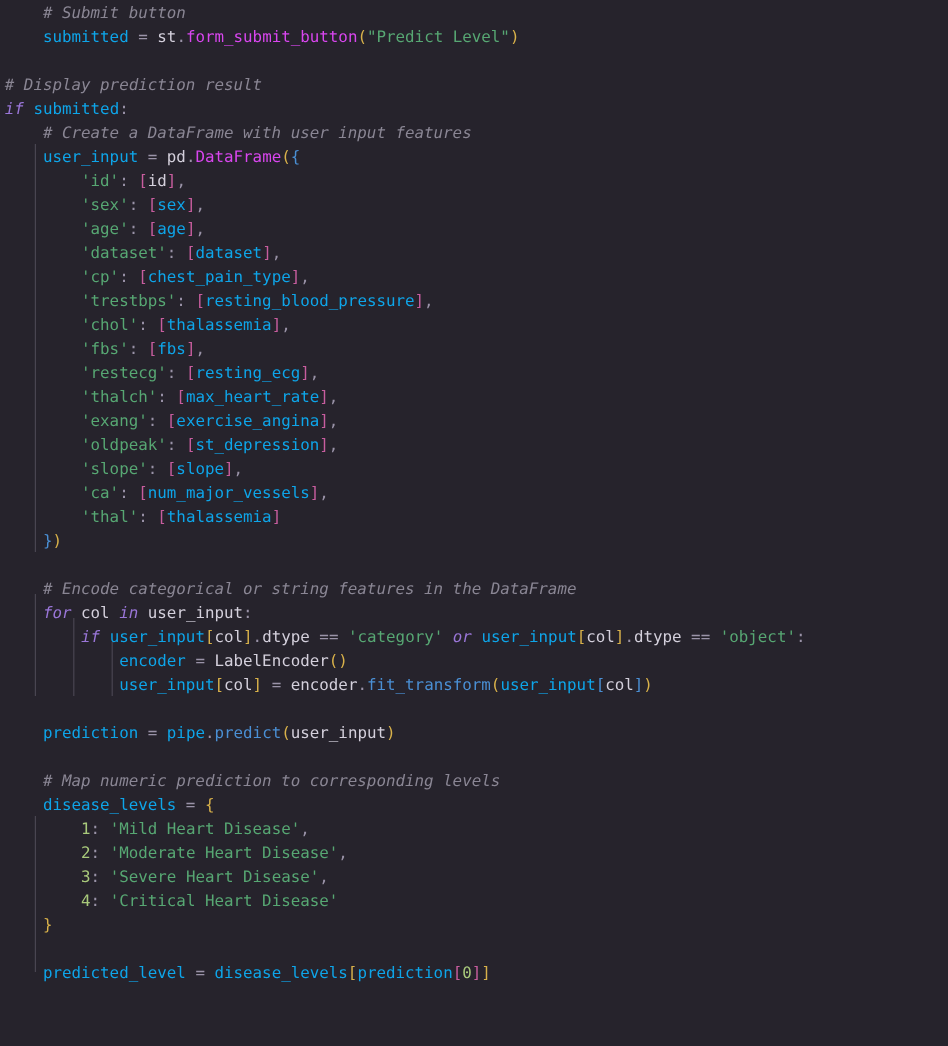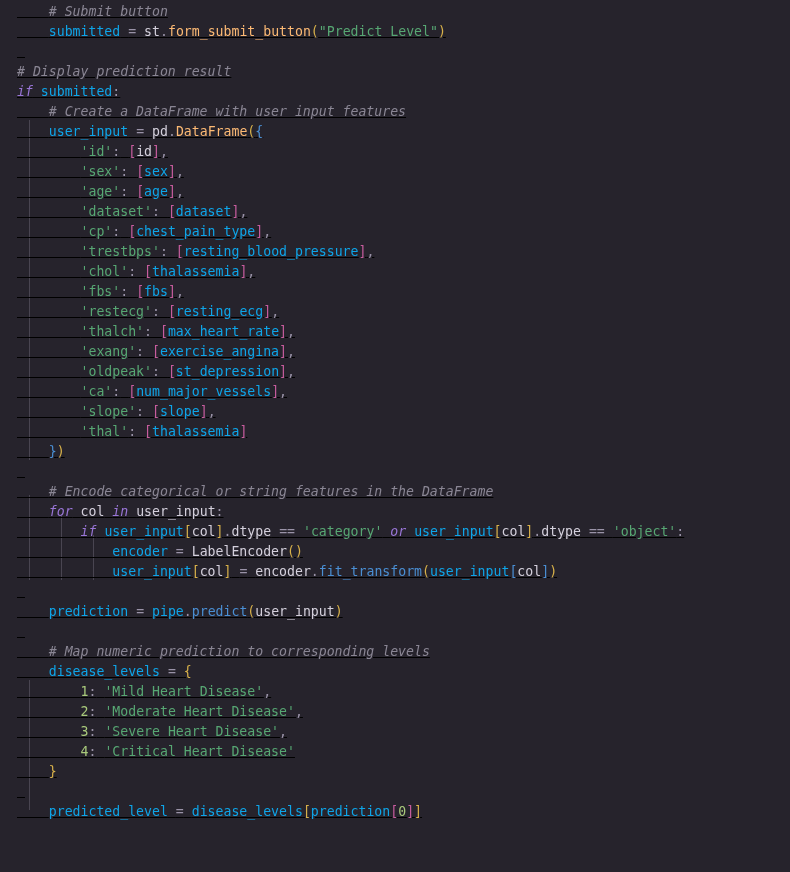--- a/index.html
+++ b/index.html
@@ -27,35 +27,34 @@
     position: absolute;
     left: 0;
     top: 2px;
     width: 790px;
   }
   .code-line {
     height: 20px;
     line-height: 20px;
     white-space: pre;
     position: relative;
-    padding-left: 17px;
-    text-decoration: underline;
+    padding-left: 4px;
   }
   .tok { white-space: pre; }
 
   
   .t-comment  { color: #8a8694; font-style: italic; }
   .t-kw       { color: #9a76d8; font-style: italic; }   
   .t-var      { color: #0ea5e9; }                        
   .t-plain    { color: #d4d0dc; }                        
   .t-op       { color: #9a93a8; }                        
   .t-str      { color: #57a773; }                        
   .t-num      { color: #a8c97b; }                        
   .t-fn       { color: #4a8fd4; }                        
-  .t-attr     { color: #fdba74; }                        
+  .t-attr     { color: #d946ef; }                        
   .t-b1       { color: #d8b14a; }                        
   .t-b2       { color: #4a8fd4; }                        
   .t-b3       { color: #c75d9e; }                        
 
   
   .indent-guide {
     position: absolute;
     width: 1px;
     background: #494551;
   }
@@ -84,22 +83,22 @@
       <div class="code-line"><span class="tok t-plain">        </span><span class="tok t-str">'age'</span><span class="tok t-op">:</span><span class="tok t-plain"> </span><span class="tok t-b3">[</span><span class="tok t-var">age</span><span class="tok t-b3">]</span><span class="tok t-op">,</span></div>
       <div class="code-line"><span class="tok t-plain">        </span><span class="tok t-str">'dataset'</span><span class="tok t-op">:</span><span class="tok t-plain"> </span><span class="tok t-b3">[</span><span class="tok t-var">dataset</span><span class="tok t-b3">]</span><span class="tok t-op">,</span></div>
       <div class="code-line"><span class="tok t-plain">        </span><span class="tok t-str">'cp'</span><span class="tok t-op">:</span><span class="tok t-plain"> </span><span class="tok t-b3">[</span><span class="tok t-var">chest_pain_type</span><span class="tok t-b3">]</span><span class="tok t-op">,</span></div>
       <div class="code-line"><span class="tok t-plain">        </span><span class="tok t-str">'trestbps'</span><span class="tok t-op">:</span><span class="tok t-plain"> </span><span class="tok t-b3">[</span><span class="tok t-var">resting_blood_pressure</span><span class="tok t-b3">]</span><span class="tok t-op">,</span></div>
       <div class="code-line"><span class="tok t-plain">        </span><span class="tok t-str">'chol'</span><span class="tok t-op">:</span><span class="tok t-plain"> </span><span class="tok t-b3">[</span><span class="tok t-var">thalassemia</span><span class="tok t-b3">]</span><span class="tok t-op">,</span></div>
       <div class="code-line"><span class="tok t-plain">        </span><span class="tok t-str">'fbs'</span><span class="tok t-op">:</span><span class="tok t-plain"> </span><span class="tok t-b3">[</span><span class="tok t-var">fbs</span><span class="tok t-b3">]</span><span class="tok t-op">,</span></div>
       <div class="code-line"><span class="tok t-plain">        </span><span class="tok t-str">'restecg'</span><span class="tok t-op">:</span><span class="tok t-plain"> </span><span class="tok t-b3">[</span><span class="tok t-var">resting_ecg</span><span class="tok t-b3">]</span><span class="tok t-op">,</span></div>
       <div class="code-line"><span class="tok t-plain">        </span><span class="tok t-str">'thalch'</span><span class="tok t-op">:</span><span class="tok t-plain"> </span><span class="tok t-b3">[</span><span class="tok t-var">max_heart_rate</span><span class="tok t-b3">]</span><span class="tok t-op">,</span></div>
       <div class="code-line"><span class="tok t-plain">        </span><span class="tok t-str">'exang'</span><span class="tok t-op">:</span><span class="tok t-plain"> </span><span class="tok t-b3">[</span><span class="tok t-var">exercise_angina</span><span class="tok t-b3">]</span><span class="tok t-op">,</span></div>
       <div class="code-line"><span class="tok t-plain">        </span><span class="tok t-str">'oldpeak'</span><span class="tok t-op">:</span><span class="tok t-plain"> </span><span class="tok t-b3">[</span><span class="tok t-var">st_depression</span><span class="tok t-b3">]</span><span class="tok t-op">,</span></div>
+      <div class="code-line"><span class="tok t-plain">        </span><span class="tok t-str">'slope'</span><span class="tok t-op">:</span><span class="tok t-plain"> </span><span class="tok t-b3">[</span><span class="tok t-var">slope</span><span class="tok t-b3">]</span><span class="tok t-op">,</span></div>
       <div class="code-line"><span class="tok t-plain">        </span><span class="tok t-str">'ca'</span><span class="tok t-op">:</span><span class="tok t-plain"> </span><span class="tok t-b3">[</span><span class="tok t-var">num_major_vessels</span><span class="tok t-b3">]</span><span class="tok t-op">,</span></div>
-      <div class="code-line"><span class="tok t-plain">        </span><span class="tok t-str">'slope'</span><span class="tok t-op">:</span><span class="tok t-plain"> </span><span class="tok t-b3">[</span><span class="tok t-var">slope</span><span class="tok t-b3">]</span><span class="tok t-op">,</span></div>
       <div class="code-line"><span class="tok t-plain">        </span><span class="tok t-str">'thal'</span><span class="tok t-op">:</span><span class="tok t-plain"> </span><span class="tok t-b3">[</span><span class="tok t-var">thalassemia</span><span class="tok t-b3">]</span></div>
       <div class="code-line"><span class="tok t-plain">    </span><span class="tok t-b2">}</span><span class="tok t-b1">)</span></div>
       <div class="code-line">&nbsp;</div>
       <div class="code-line"><span class="tok t-plain">    </span><span class="tok t-comment"># Encode categorical or string features in the DataFrame</span></div>
       <div class="code-line"><span class="tok t-plain">    </span><span class="tok t-kw">for</span><span class="tok t-plain"> </span><span class="tok t-plain">col</span><span class="tok t-plain"> </span><span class="tok t-kw">in</span><span class="tok t-plain"> </span><span class="tok t-plain">user_input</span><span class="tok t-op">:</span></div>
       <div class="code-line"><span class="tok t-plain">        </span><span class="tok t-kw">if</span><span class="tok t-plain"> </span><span class="tok t-var">user_input</span><span class="tok t-b1">[</span><span class="tok t-plain">col</span><span class="tok t-b1">]</span><span class="tok t-op">.</span><span class="tok t-plain">dtype</span><span class="tok t-plain"> </span><span class="tok t-op">==</span><span class="tok t-plain"> </span><span class="tok t-str">'category'</span><span class="tok t-plain"> </span><span class="tok t-kw">or</span><span class="tok t-plain"> </span><span class="tok t-var">user_input</span><span class="tok t-b1">[</span><span class="tok t-plain">col</span><span class="tok t-b1">]</span><span class="tok t-op">.</span><span class="tok t-plain">dtype</span><span class="tok t-plain"> </span><span class="tok t-op">==</span><span class="tok t-plain"> </span><span class="tok t-str">'object'</span><span class="tok t-op">:</span></div>
       <div class="code-line"><span class="tok t-plain">            </span><span class="tok t-var">encoder</span><span class="tok t-plain"> </span><span class="tok t-op">=</span><span class="tok t-plain"> </span><span class="tok t-plain">LabelEncoder</span><span class="tok t-b1">(</span><span class="tok t-b1">)</span></div>
       <div class="code-line"><span class="tok t-plain">            </span><span class="tok t-var">user_input</span><span class="tok t-b1">[</span><span class="tok t-plain">col</span><span class="tok t-b1">]</span><span class="tok t-plain"> </span><span class="tok t-op">=</span><span class="tok t-plain"> </span><span class="tok t-plain">encoder</span><span class="tok t-op">.</span><span class="tok t-fn">fit_transform</span><span class="tok t-b1">(</span><span class="tok t-var">user_input</span><span class="tok t-b2">[</span><span class="tok t-plain">col</span><span class="tok t-b2">]</span><span class="tok t-b1">)</span></div>
       <div class="code-line">&nbsp;</div>
       <div class="code-line"><span class="tok t-plain">    </span><span class="tok t-var">prediction</span><span class="tok t-plain"> </span><span class="tok t-op">=</span><span class="tok t-plain"> </span><span class="tok t-var">pipe</span><span class="tok t-op">.</span><span class="tok t-fn">predict</span><span class="tok t-b1">(</span><span class="tok t-plain">user_input</span><span class="tok t-b1">)</span></div>

